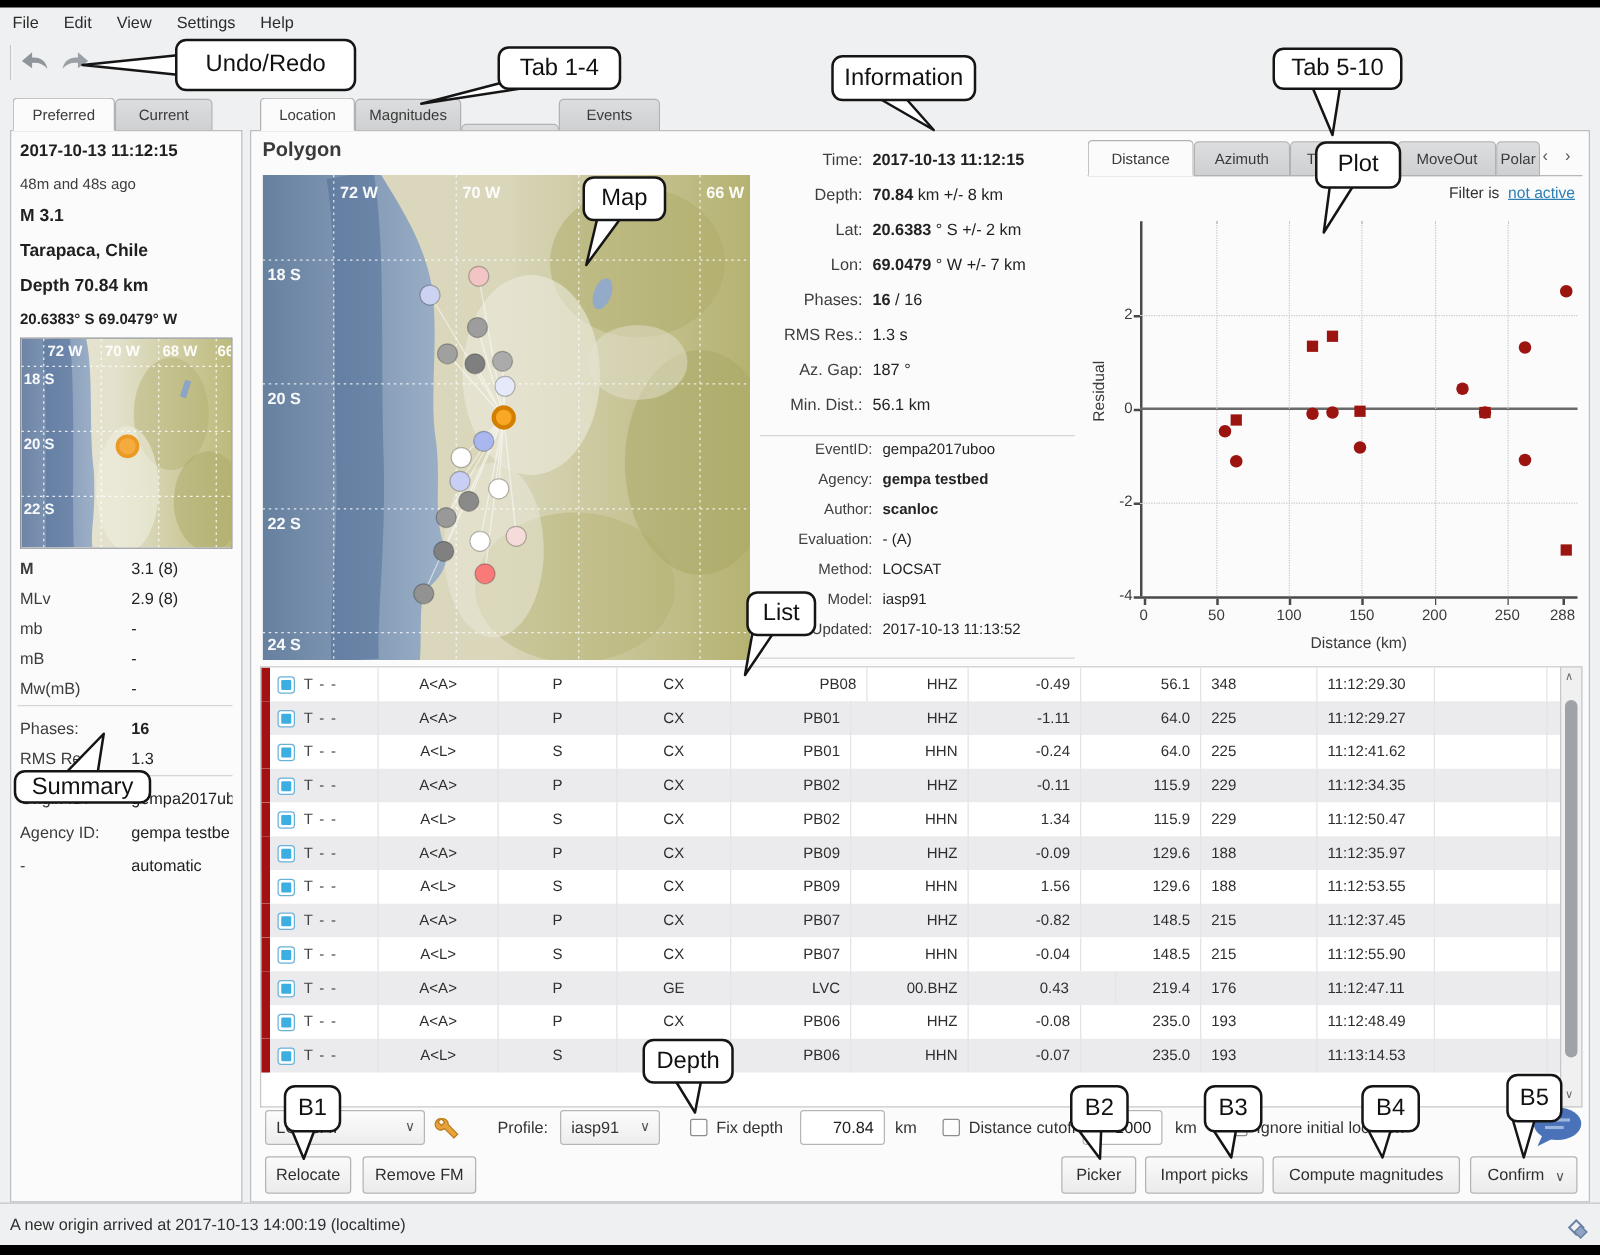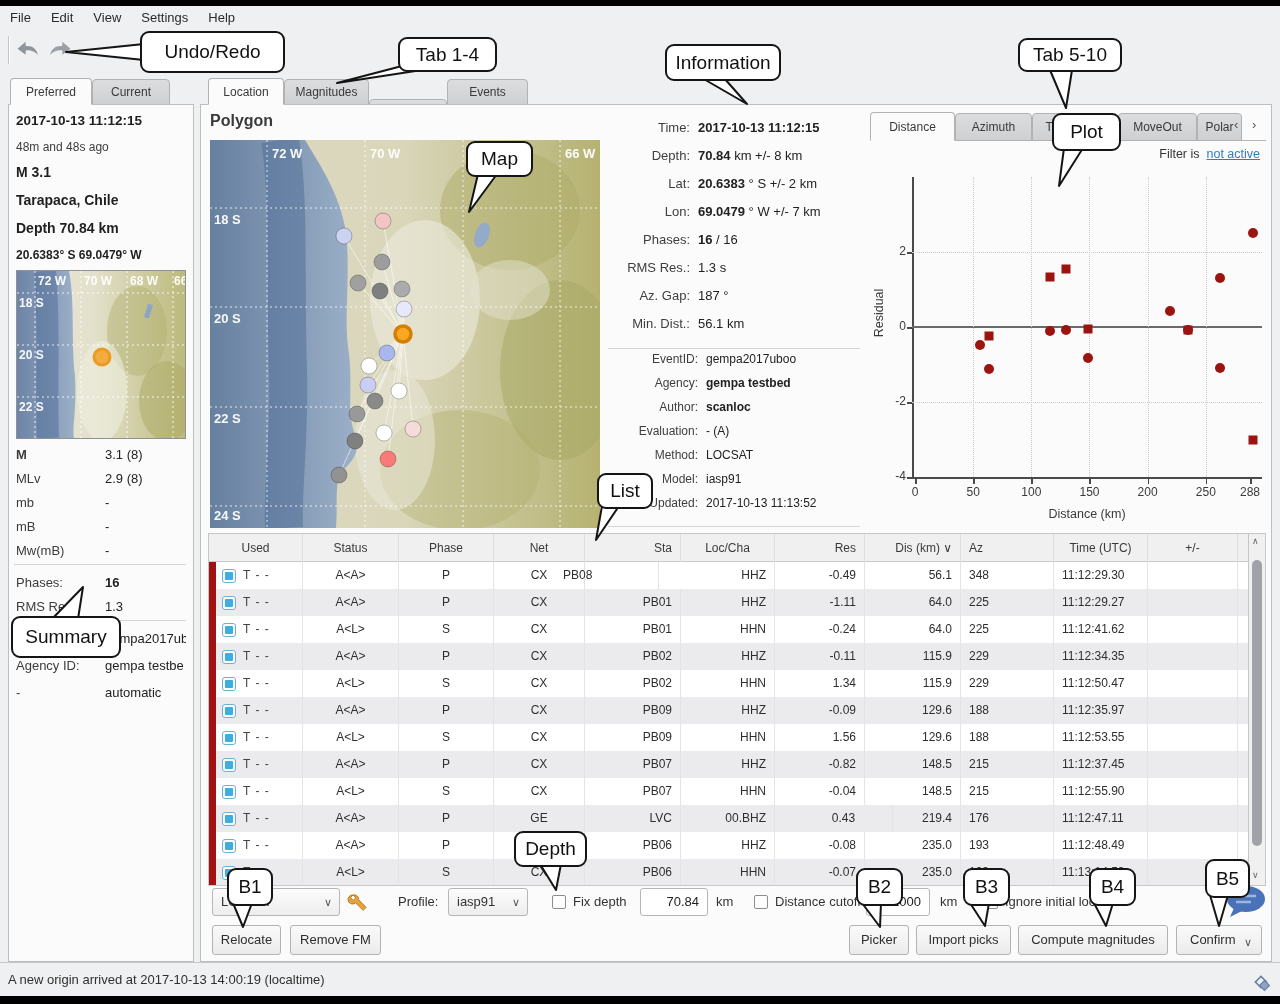--- a/index.html
+++ b/index.html
@@ -313,21 +313,21 @@
     <div style="position: absolute; left: 0px; width: 98px; text-align: right; top: 144px; font-size: 12px; color: rgb(62, 62, 62);">Updated:</div>
     <div style="position: absolute; left: 106px; top: 144px; font-size: 12px; color: rgb(34, 34, 34);">2017-10-13 11:13:52</div>
   </div>
 <div class="hr" style="left:608px;top:526px;width:252px;"></div>
 
 <div class="abs" style="left:870px;top:112px;width:396px;height:29px;border-bottom:1px solid #b6b8ba;"></div>
 <div class="tab active" style="left:870px;top:112px;width:85px;height:29px;line-height:28px;"><span>Distance</span></div>
 <div class="tab" style="left:955px;top:113px;width:77px;height:28px;line-height:27px;"><span>Azimuth</span></div>
 <div class="tab" style="left:1032px;top:113px;width:86px;height:28px;line-height:27px;overflow:hidden;"><span>TravelTime</span></div>
 <div class="tab" style="left:1118px;top:113px;width:79px;height:28px;line-height:27px;"><span>MoveOut</span></div>
-<div class="tab" style="left:1197px;top:113px;width:45px;height:28px;line-height:27px;overflow:hidden;"><span>Polar</span></div>
+<div class="tab" style="left:1197px;top:113px;width:35px;height:28px;line-height:27px;overflow:hidden;"><span>Polar</span></div>
 <div class="abs" style="left:1234px;top:117px;font-size:13px;color:#555;">‹</div>
 <div class="abs" style="left:1252px;top:117px;font-size:13px;color:#555;">›</div>
 
 <div class="abs" style="left:1060px;top:147px;width:200px;text-align:right;font-size:12.5px;color:#333;">
   <span>Filter is</span>&nbsp;
   <a style="color:#2e7fb5;text-decoration:underline;cursor:pointer;">not active</a>
 </div>
 
 <div id="plot" class="abs" style="left:870px;top:156px;width:396px;height:372px;">
     <div style="left: 42px; top: 21px; width: 2px; height: 300px; background: rgb(74, 74, 74); position: absolute;"></div>
@@ -377,46 +377,33 @@
     <div class="pt-c" title="P picks" style="left: 383.49px; top: 77.25px; background: rgb(156, 20, 16);"></div>
     <div class="pt-s" title="S picks" style="left: 119.444px; top: 180px; background: rgb(156, 20, 16);"></div>
     <div class="pt-s" title="S picks" style="left: 179.814px; top: 120.75px; background: rgb(156, 20, 16);"></div>
     <div class="pt-s" title="S picks" style="left: 195.75px; top: 112.5px; background: rgb(156, 20, 16);"></div>
     <div class="pt-s" title="S picks" style="left: 217.734px; top: 172.5px; background: rgb(156, 20, 16);"></div>
     <div class="pt-s" title="S picks" style="left: 318.351px; top: 173.625px; background: rgb(156, 20, 16);"></div>
     <div class="pt-s" title="S picks" style="left: 383.49px; top: 283.5px; background: rgb(156, 20, 16);"></div>
   </div>
 
 <div id="phase-table">
-  <div class="thead" id="t-head">
-      <div class="th" style="left: 0px; width: 94px; text-align: center;">Used</div>
-      <div class="th" style="left: 94px; width: 96px; text-align: center;">Status</div>
-      <div class="th" style="left: 190px; width: 95px; text-align: center;">Phase</div>
-      <div class="th" style="left: 285px; width: 91px; text-align: center;">Net</div>
-      <div class="th" style="left: 376px; width: 96px; text-align: right; padding-right: 8px;">Sta</div>
-      <div class="th" style="left: 472px; width: 94px; text-align: center;">Loc/Cha</div>
-      <div class="th" style="left: 566px; width: 90px; text-align: right; padding-right: 8px;">Res</div>
-      <div class="th" style="left: 656px; width: 96px; text-align: right; padding-right: 8px;">Dis (km) ∨</div>
-      <div class="th" style="left: 752px; width: 93px; text-align: left; padding-left: 8px;">Az</div>
-      <div class="th" style="left: 845px; width: 94px; text-align: center;">Time (UTC)</div>
-      <div class="th" style="left: 939px; width: 90px; text-align: center;">+/-</div>
-    </div>
   <div id="t-body">
       <div class="trow">
         <div class="redbar"></div>
         <div class="td" style="left: 0px; width: 94px; border-right: 1px solid rgb(227, 228, 230);">
           <div class="cb">
             <div class="in"></div>
           </div>
           <div style="position: absolute; left: 34px; top: 0px; font-size: 12px; color: rgb(68, 68, 68); letter-spacing: 1px;">T  -  -</div>
         </div>
         <div class="td" style="left: 94px; width: 96px; text-align: center;">A&lt;A&gt;</div>
         <div class="td" style="left: 190px; width: 95px; text-align: center;">P</div>
         <div class="td" style="left: 285px; width: 91px; text-align: center;">CX</div>
-        <div class="td" style="left: 354px; width: 96px; padding-right: 8px;">PB08</div>
+        <div class="td" style="left: 389px; width: 96px; text-align: right; padding-right: 8px;">PB08</div>
         <div class="td" style="left: 472px; width: 94px; text-align: right; padding-right: 8px;">HHZ</div>
         <div class="td" style="left: 566px; width: 90px; text-align: right; padding-right: 8px;">-0.49</div>
         <div class="td" style="left: 656px; width: 96px; text-align: right; padding-right: 8px;">56.1</div>
         <div class="td" style="left: 752px; width: 93px; text-align: left; padding-left: 8px;">348</div>
         <div class="td" style="left: 845px; width: 94px; text-align: left; padding-left: 8px;">11:12:29.30</div>
         <div class="td" style="left: 939px; width: 90px; text-align: center;"></div>
       </div>
       <div class="trow">
         <div class="redbar"></div>
         <div class="td" style="left: 0px; width: 94px; border-right: 1px solid rgb(227, 228, 230);">
@@ -699,19 +686,19 @@
   </g>
 </svg>
 
 <div class="callout" style="left:140px;top:31px;width:145px;height:42px;">Undo/Redo</div>
 <div class="callout" style="left:398px;top:37px;width:99px;height:35px;">Tab 1-4</div>
 <div class="callout" style="left:665px;top:44px;width:116px;height:37px;">Information</div>
 <div class="callout" style="left:1018px;top:38px;width:104px;height:34px;">Tab 5-10</div>
 <div class="callout" style="left:466px;top:141px;width:67px;height:36px;">Map</div>
 <div class="callout" style="left:1052px;top:113px;width:69px;height:38px;">Plot</div>
 <div class="callout" style="left:597px;top:473px;width:56px;height:36px;">List</div>
-<div class="callout" style="left:11px;top:616px;width:110px;height:42px;">Summary</div>
+<div class="callout" style="left:11px;top:616px;width:110px;height:27px;">Summary</div>
 <div class="callout" style="left:514px;top:831px;width:73px;height:36px;">Depth</div>
 <div class="callout" style="left:227px;top:868px;width:46px;height:38px;">B1</div>
 <div class="callout" style="left:856px;top:868px;width:47px;height:38px;">B2</div>
 <div class="callout" style="left:963px;top:868px;width:47px;height:38px;">B3</div>
 <div class="callout" style="left:1089px;top:868px;width:47px;height:38px;">B4</div>
 <div class="callout" style="left:1205px;top:859px;width:45px;height:39px;">B5</div>
 
 </body></html>

